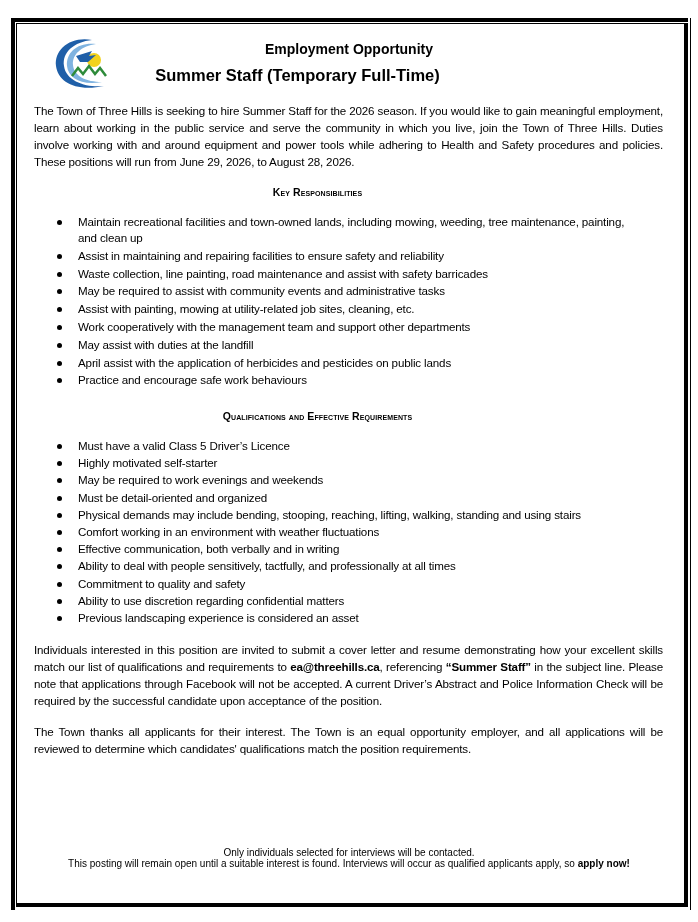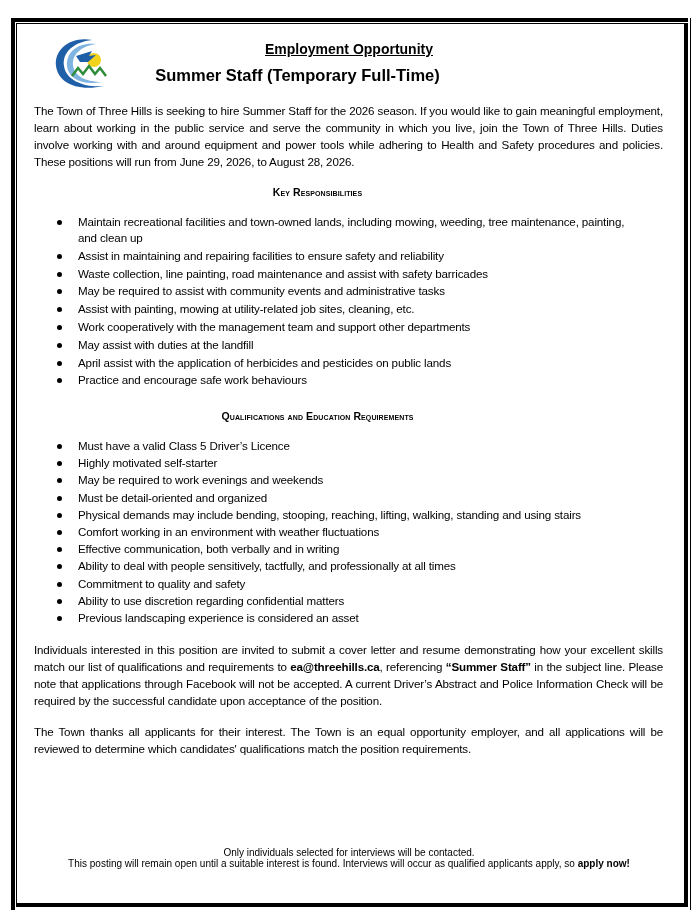--- a/index.html
+++ b/index.html
@@ -11,21 +11,21 @@
   .f-top-thin    { left: 16px; top: 23px; width: 668px; height: 1px; }
   .f-left-thick  { left: 11px; top: 18px; width: 4px; height: 892px; }
   .f-left-thin   { left: 16px; top: 23px; width: 1px; height: 880px; }
   .f-right-thick { left: 684px; top: 23px; width: 4px; height: 884px; }
   .f-right-thin  { left: 690px; top: 18px; width: 1px; height: 892px; }
   .f-bot-thick   { left: 16px; top: 903px; width: 672px; height: 4px; }
 
   .logo { position: absolute; left: 52px; top: 36px; width: 62px; height: 56px; }
 
   .h1 { position: absolute; left: 0; width: 698px; top: 41px; text-align: center;
-        font-weight: bold; font-size: 14px; text-decoration: underline; }
+        font-weight: bold; font-size: 14px; }
   .h2 { position: absolute; left: 0; width: 595px; top: 66px; text-align: center;
         font-weight: bold; font-size: 16.5px; }
   .para { position: absolute; left: 34px; width: 629px; text-align: justify;
           font-size: 11.6px; line-height: 17px; letter-spacing: -0.15px; }
   .p1 { top: 102px; }
   .p2 { top: 641px; }
   .p3 { top: 723px; }
 
   .sec { position: absolute; left: 0; width: 635px; text-align: center;
          font-weight: bold; font-size: 10.5px; font-variant: small-caps; letter-spacing: 0.1px; }
@@ -80,21 +80,21 @@
     <li><span class="dot"></span><span>Assist in maintaining and repairing facilities to ensure safety and reliability</span></li>
     <li><span class="dot"></span><span>Waste collection, line painting, road maintenance and assist with safety barricades</span></li>
     <li><span class="dot"></span><span>May be required to assist with community events and administrative tasks</span></li>
     <li><span class="dot"></span><span>Assist with painting, mowing at utility-related job sites, cleaning, etc.</span></li>
     <li><span class="dot"></span><span>Work cooperatively with the management team and support other departments</span></li>
     <li><span class="dot"></span><span>May assist with duties at the landfill</span></li>
     <li><span class="dot"></span><span>April assist with the application of herbicides and pesticides on public lands</span></li>
     <li><span class="dot"></span><span>Practice and encourage safe work behaviours</span></li>
   </ul>
 
-<div class="sec sec-2">Qualifications and Education Requirements</div>
+<div class="sec sec-2">Qualifications and Effective Requirements</div>
 <ul class="bl bl-2" id="qual-list">
     <li><span class="dot"></span><span>Must have a valid Class 5 Driver’s Licence</span></li>
     <li><span class="dot"></span><span>Highly motivated self-starter</span></li>
     <li><span class="dot"></span><span>May be required to work evenings and weekends</span></li>
     <li><span class="dot"></span><span>Must be detail-oriented and organized</span></li>
     <li><span class="dot"></span><span>Physical demands may include bending, stooping, reaching, lifting, walking, standing and using stairs</span></li>
     <li><span class="dot"></span><span>Comfort working in an environment with weather fluctuations</span></li>
     <li><span class="dot"></span><span>Effective communication, both verbally and in writing</span></li>
     <li><span class="dot"></span><span>Ability to deal with people sensitively, tactfully, and professionally at all times</span></li>
     <li><span class="dot"></span><span>Commitment to quality and safety</span></li>

